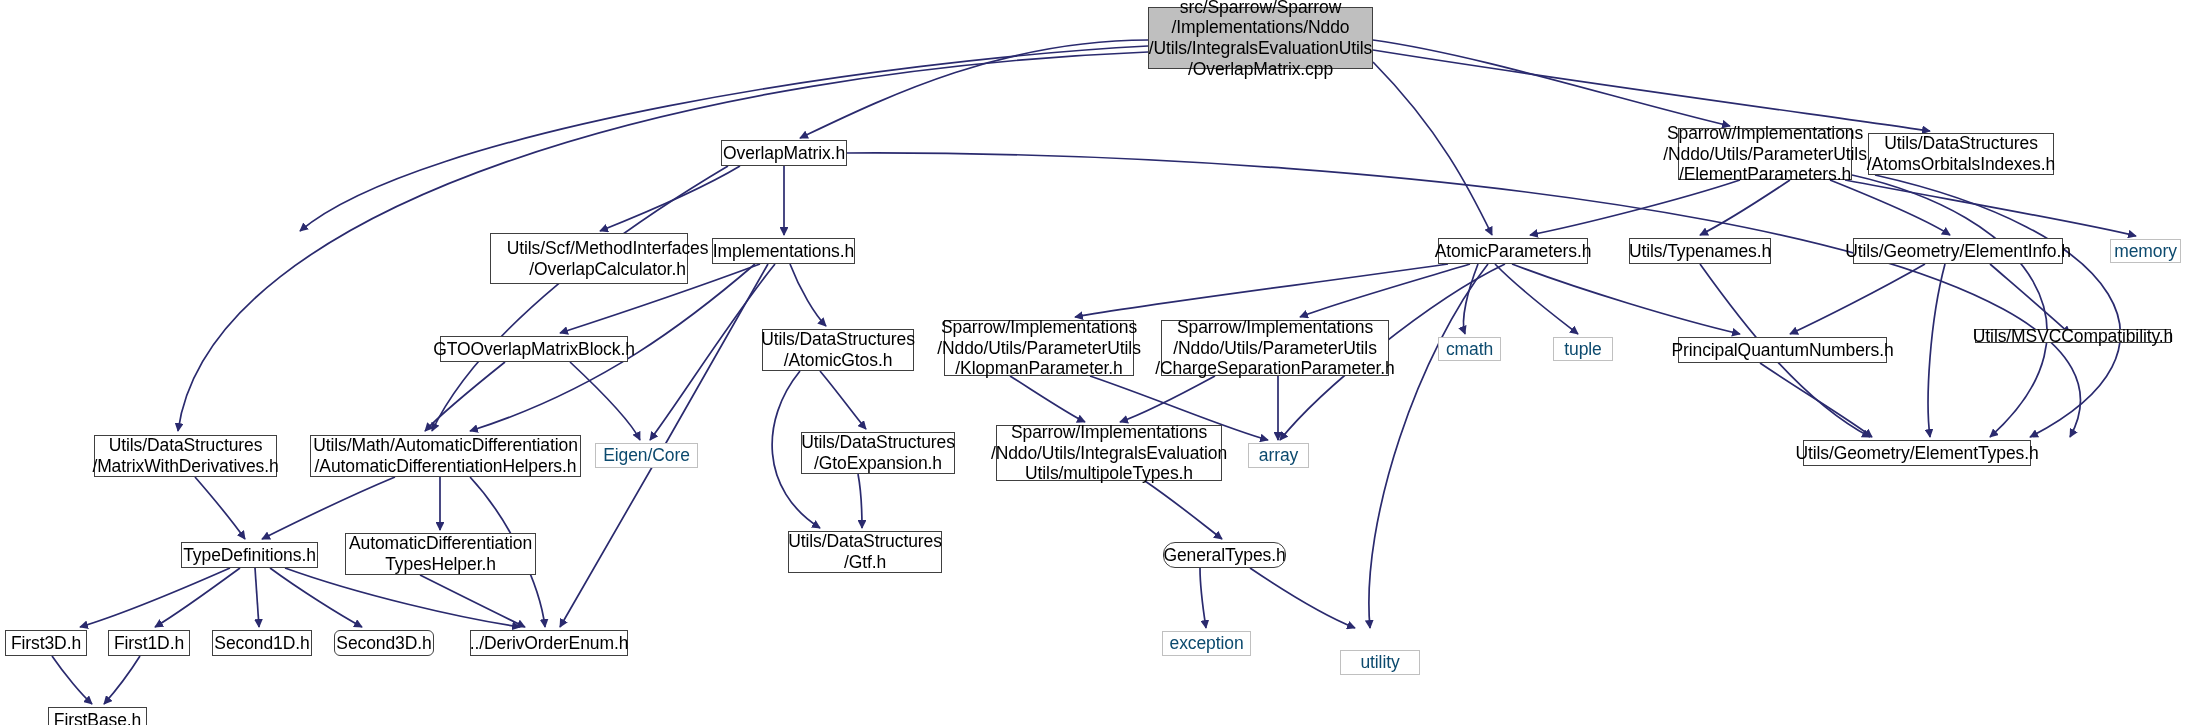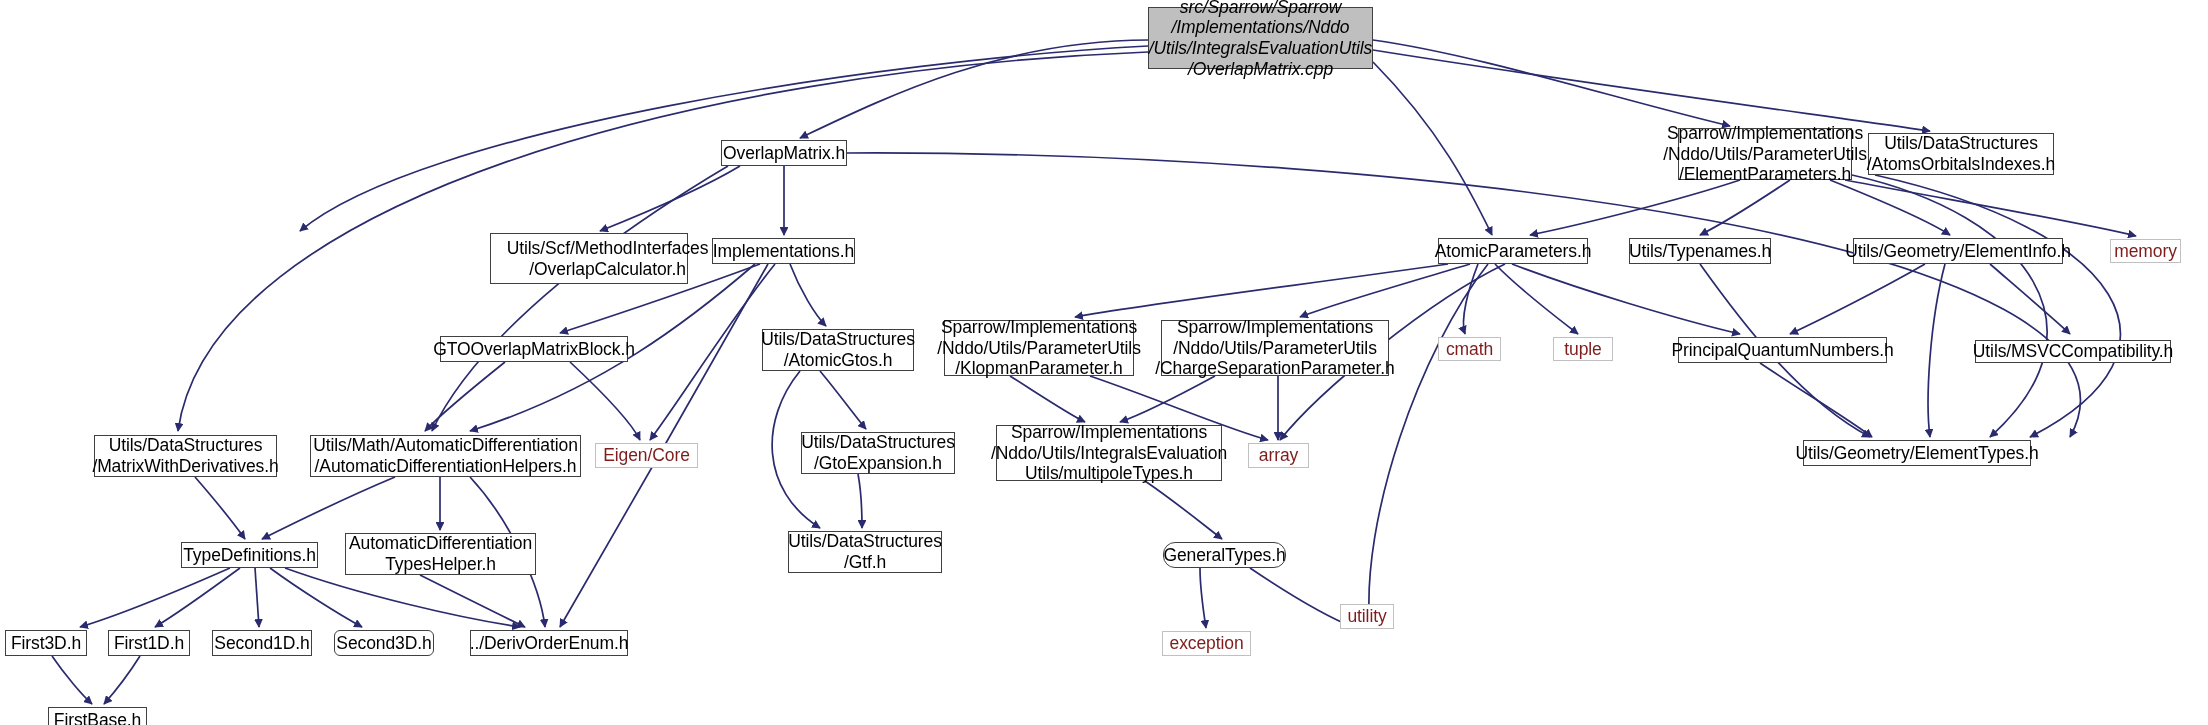--- a/index.html
+++ b/index.html
@@ -46,21 +46,21 @@
     white-space: pre;
     letter-spacing: -0.1px;
     padding: 1px 7px;
   }
   .node.root {
     background: #bfbfbf;
     border: 1.6px solid #404040;
   }
   .node.system {
     border: 1.2px solid #c0c0c0;
-    color: #7f1d1d;
+    color: #0c4a6e;
   }
   .node-label {
     display: block;
     white-space: pre;
   }
 </style>
 </head>
 <body>
 
 <div id="graph">
@@ -126,21 +126,21 @@
         <path d="M 1250,568 C 1290,595 1330,618 1355,628" marker-end="url(#arrow)"></path>
         <path d="M 1700,264 C 1740,320 1800,400 1870,437" marker-end="url(#arrow)"></path>
         <path d="M 1925,264 C 1880,290 1820,320 1790,334" marker-end="url(#arrow)"></path>
         <path d="M 1990,264 C 2020,290 2055,320 2070,334" marker-end="url(#arrow)"></path>
         <path d="M 1945,264 C 1930,320 1925,400 1930,437" marker-end="url(#arrow)"></path>
         <path d="M 1760,363 C 1800,390 1850,420 1872,437" marker-end="url(#arrow)"></path>
       </g>
   </svg>
 
   <div id="node-layer">
-      <div class="node root" style="left: 1148px; top: 7px; width: 225px; height: 62px; font-style: italic;"><span class="node-label">src/Sparrow/Sparrow
+      <div class="node root" style="left: 1148px; top: 7px; width: 225px; height: 62px;"><span class="node-label">src/Sparrow/Sparrow
 /Implementations/Nddo
 /Utils/IntegralsEvaluationUtils
 /OverlapMatrix.cpp</span></div>
       <div class="node" style="left: 721px; top: 140px; width: 126px; height: 26px;"><span class="node-label">OverlapMatrix.h</span></div>
       <div class="node" style="left: 1678px; top: 128px; width: 174px; height: 52px;"><span class="node-label">Sparrow/Implementations
 /Nddo/Utils/ParameterUtils
 /ElementParameters.h</span></div>
       <div class="node" style="left: 1868px; top: 133px; width: 186px; height: 42px;"><span class="node-label">Utils/DataStructures
 /AtomsOrbitalsIndexes.h</span></div>
       <div class="node" style="left: 490px; top: 233px; width: 198px; height: 51px; padding-left: 44px;"><span class="node-label">Utils/Scf/MethodInterfaces
@@ -155,21 +155,21 @@
 /AtomicGtos.h</span></div>
       <div class="node" style="left: 944px; top: 320px; width: 190px; height: 56px;"><span class="node-label">Sparrow/Implementations
 /Nddo/Utils/ParameterUtils
 /KlopmanParameter.h</span></div>
       <div class="node" style="left: 1161px; top: 320px; width: 228px; height: 56px;"><span class="node-label">Sparrow/Implementations
 /Nddo/Utils/ParameterUtils
 /ChargeSeparationParameter.h</span></div>
       <div class="node system" style="left: 1438px; top: 337px; width: 63px; height: 24px;"><span class="node-label">cmath</span></div>
       <div class="node system" style="left: 1553px; top: 337px; width: 60px; height: 24px;"><span class="node-label">tuple</span></div>
       <div class="node" style="left: 1678px; top: 337px; width: 209px; height: 26px;"><span class="node-label">PrincipalQuantumNumbers.h</span></div>
-      <div class="node" style="left: 1975px; top: 340px; width: 196px; height: 23px;"><span class="node-label">Utils/MSVCCompatibility.h</span></div>
+      <div class="node" style="left: 1975px; top: 329px; width: 196px; height: 14px;"><span class="node-label">Utils/MSVCCompatibility.h</span></div>
       <div class="node" style="left: 94px; top: 435px; width: 183px; height: 42px;"><span class="node-label">Utils/DataStructures
 /MatrixWithDerivatives.h</span></div>
       <div class="node" style="left: 310px; top: 435px; width: 271px; height: 42px; justify-content: center;"><span class="node-label">Utils/Math/AutomaticDifferentiation
 /AutomaticDifferentiationHelpers.h</span></div>
       <div class="node system" style="left: 595px; top: 443px; width: 103px; height: 25px;"><span class="node-label">Eigen/Core</span></div>
       <div class="node" style="left: 801px; top: 432px; width: 154px; height: 42px;"><span class="node-label">Utils/DataStructures
 /GtoExpansion.h</span></div>
       <div class="node" style="left: 996px; top: 425px; width: 226px; height: 56px;"><span class="node-label">Sparrow/Implementations
 /Nddo/Utils/IntegralsEvaluation
 Utils/multipoleTypes.h</span></div>
@@ -180,17 +180,17 @@
 TypesHelper.h</span></div>
       <div class="node" style="left: 1163px; top: 542px; width: 123px; height: 26px; border-radius: 12px;"><span class="node-label">GeneralTypes.h</span></div>
       <div class="node" style="left: 5px; top: 630px; width: 82px; height: 26px;"><span class="node-label">First3D.h</span></div>
       <div class="node" style="left: 108px; top: 630px; width: 82px; height: 26px;"><span class="node-label">First1D.h</span></div>
       <div class="node" style="left: 212px; top: 630px; width: 100px; height: 26px;"><span class="node-label">Second1D.h</span></div>
       <div class="node" style="left: 334px; top: 630px; width: 100px; height: 26px; border-radius: 6px;"><span class="node-label">Second3D.h</span></div>
       <div class="node" style="left: 470px; top: 630px; width: 158px; height: 26px;"><span class="node-label">../DerivOrderEnum.h</span></div>
       <div class="node" style="left: 788px; top: 531px; width: 154px; height: 42px;"><span class="node-label">Utils/DataStructures
 /Gtf.h</span></div>
       <div class="node system" style="left: 1162px; top: 631px; width: 89px; height: 25px;"><span class="node-label">exception</span></div>
-      <div class="node system" style="left: 1340px; top: 604px; width: 54px; height: 25px;"><span class="node-label">utility</span></div>
+      <div class="node system" style="left: 1340px; top: 650px; width: 80px; height: 25px;"><span class="node-label">utility</span></div>
       <div class="node" style="left: 48px; top: 707px; width: 99px; height: 26px;"><span class="node-label">FirstBase.h</span></div>
     </div>
 
 </div>
 
 </body></html>

